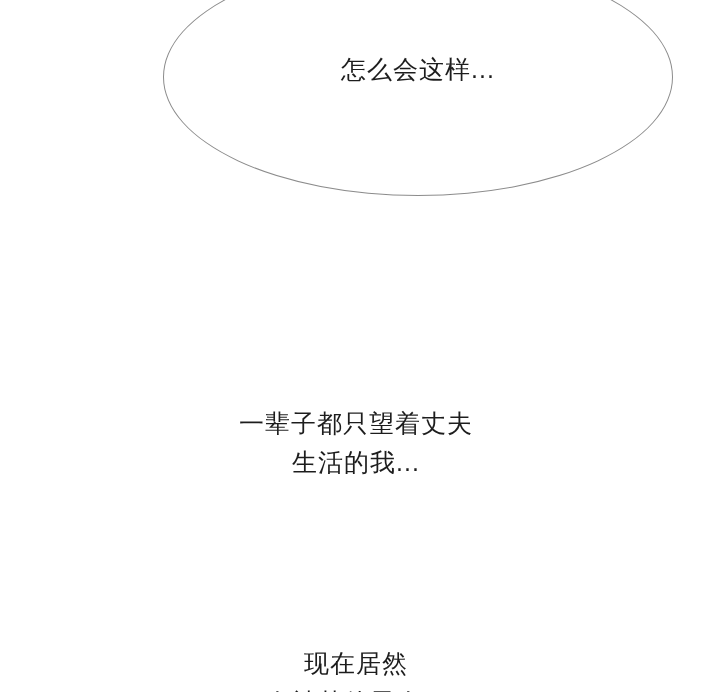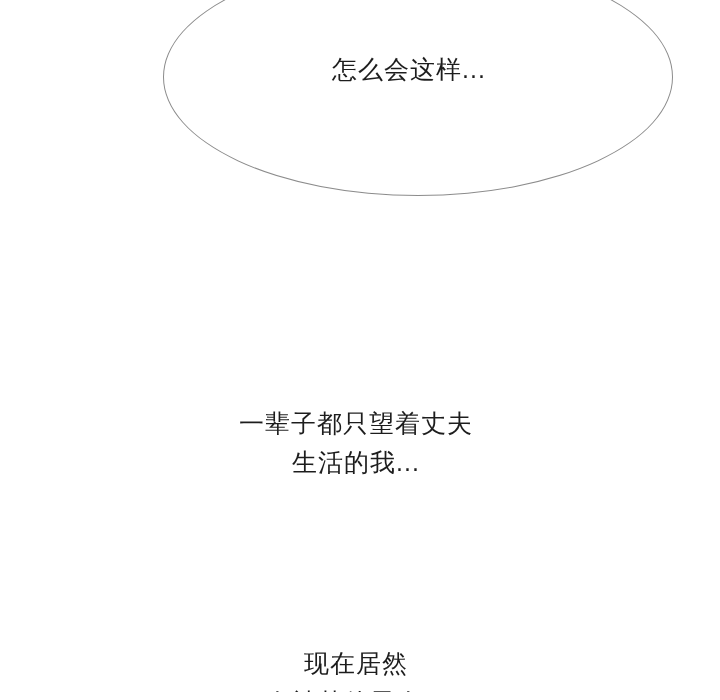--- a/index.html
+++ b/index.html
@@ -28,21 +28,21 @@
     top: -42px;
     width: 510px;
     height: 238px;
     border: 1.6px solid #8c8c8c;
     border-radius: 50%;
     background: #ffffff;
     box-sizing: border-box;
   }
   .balloon-text {
     position: absolute;
-    left: 154px;
+    left: 163px;
     top: 52px;
     width: 510px;
     text-align: center;
     font-size: 25px;
     line-height: 34px;
     letter-spacing: 1px;
     color: #1d1d1d;
     white-space: pre-line;
   }
   

